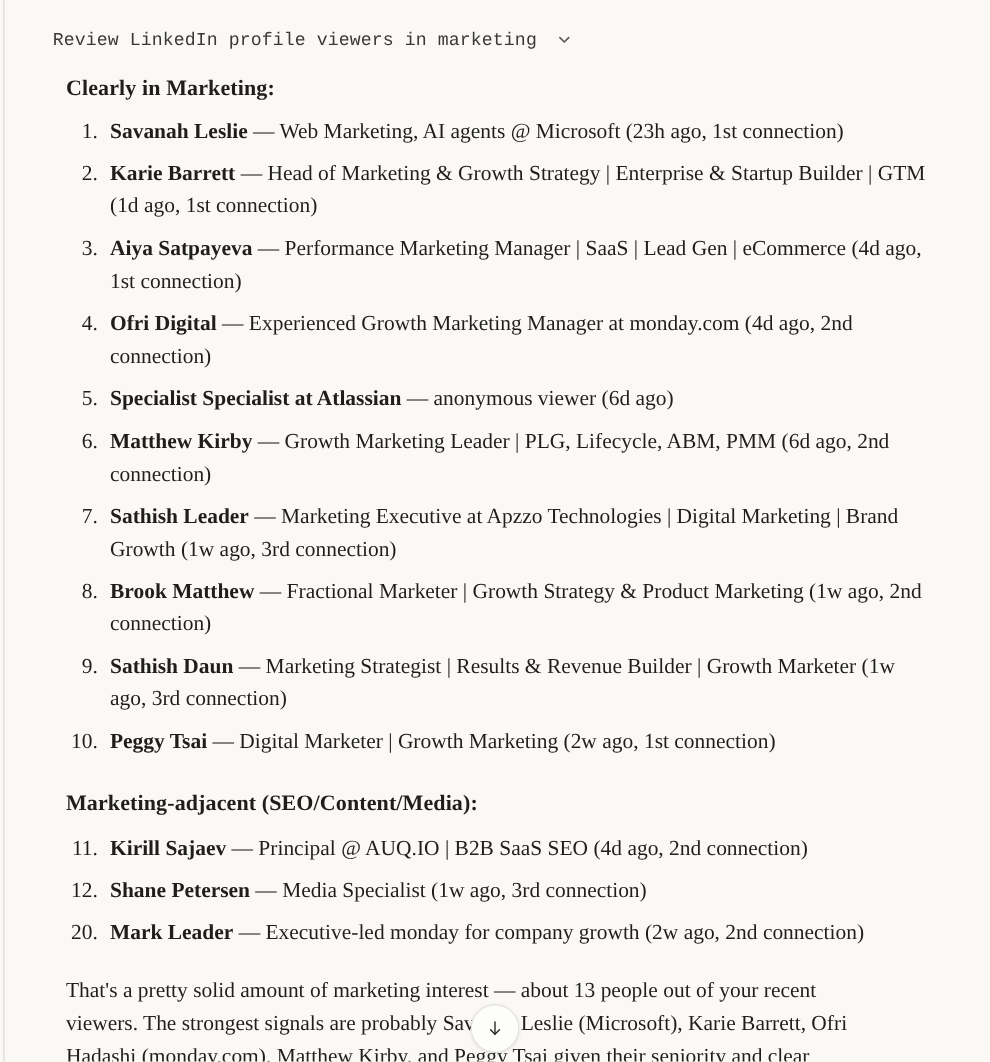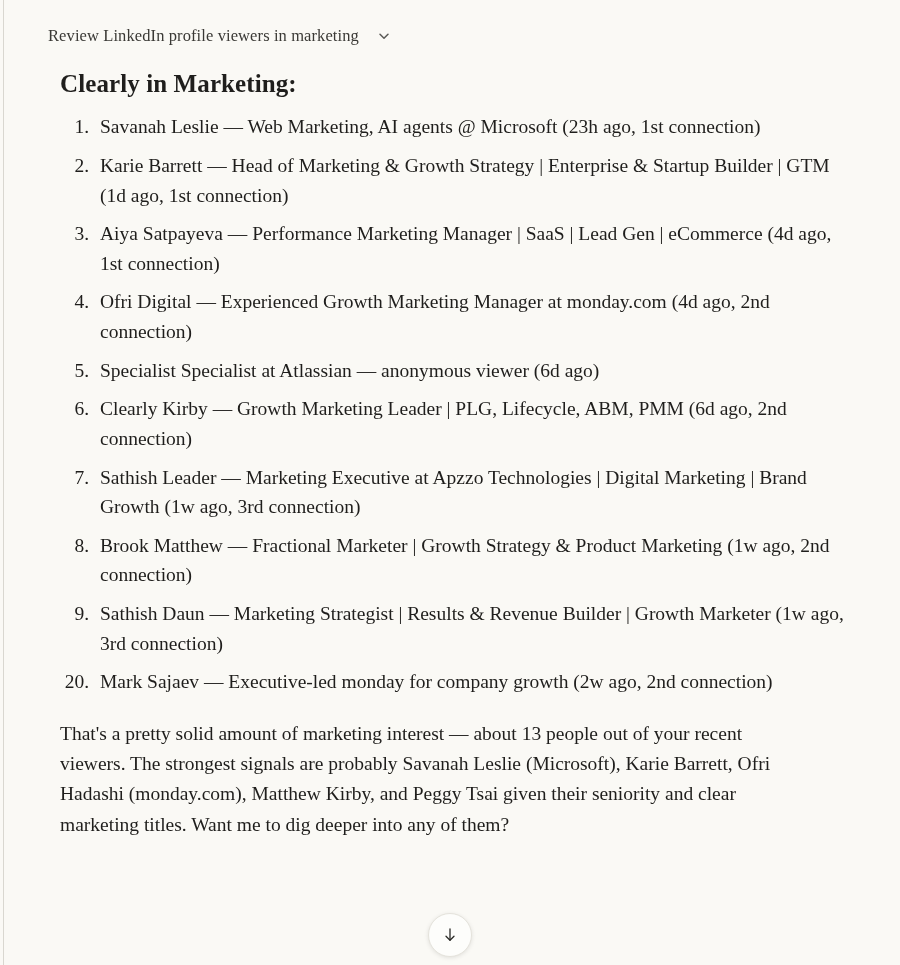--- a/index.html
+++ b/index.html
@@ -36,21 +36,21 @@
   
   .conv-header {
     display: flex;
     align-items: center;
     gap: 14px;
     padding: 16px 0 0 44px;
     height: 56px;
   }
 
   .conv-title {
-    font-family: Liberation Serif, serif;
+    font-family: Liberation Mono, monospace;
     font-size: 16.5px;
     color: #3a3935;
     letter-spacing: 0.1px;
     white-space: nowrap;
     text-align: right;
   }
 
   .chevron-btn {
     width: 22px;
     height: 22px;
@@ -61,21 +61,21 @@
   }
   .chevron-btn svg { display: block; }
 
   
   .message {
     padding: 4px 54px 0 54px;
   }
 
   .section-heading {
     font-weight: bold;
-    font-size: 25px;
+    font-size: 20px;
     line-height: 1.45;
     margin: 6px 0 10px 2px;
     letter-spacing: 0.1px;
   }
 
   .section-heading.second {
     margin-top: 26px;
     margin-bottom: 12px;
   }
 
@@ -99,21 +99,21 @@
     text-align: right;
     padding-right: 11px;
     font-variant-numeric: lining-nums;
   }
 
   .entry {
     flex: 1 1 auto;
     min-width: 0;
   }
 
-  .entry .who { font-weight: normal; }
+  .entry .who { font-weight: bold; }
   .entry .dash { white-space: pre; }
 
   .closing {
     font-size: 19.5px;
     line-height: 1.55;
     margin-top: 22px;
     padding-left: 2px;
     max-width: 740px;
   }
 
@@ -171,41 +171,54 @@
         <li>
           <span class="marker">4.</span>
           <span class="entry"><span class="who">Ofri Digital</span><span class="dash"> — </span><span class="detail">Experienced Growth Marketing Manager at monday.com (4d ago, 2nd connection)</span></span>
         </li>
         <li>
           <span class="marker">5.</span>
           <span class="entry"><span class="who">Specialist Specialist at Atlassian</span><span class="dash"> — </span><span class="detail">anonymous viewer (6d ago)</span></span>
         </li>
         <li>
           <span class="marker">6.</span>
-          <span class="entry"><span class="who">Clearly Kirby</span><span class="dash"> — </span><span class="detail">Growth Marketing Leader | PLG, Lifecycle, ABM, PMM (6d ago, 2nd connection)</span></span>
+          <span class="entry"><span class="who">Matthew Kirby</span><span class="dash"> — </span><span class="detail">Growth Marketing Leader | PLG, Lifecycle, ABM, PMM (6d ago, 2nd connection)</span></span>
         </li>
         <li>
           <span class="marker">7.</span>
           <span class="entry"><span class="who">Sathish Leader</span><span class="dash"> — </span><span class="detail">Marketing Executive at Apzzo Technologies | Digital Marketing | Brand Growth (1w ago, 3rd connection)</span></span>
         </li>
         <li>
           <span class="marker">8.</span>
           <span class="entry"><span class="who">Brook Matthew</span><span class="dash"> — </span><span class="detail">Fractional Marketer | Growth Strategy &amp; Product Marketing (1w ago, 2nd connection)</span></span>
         </li>
         <li>
           <span class="marker">9.</span>
           <span class="entry"><span class="who">Sathish Daun</span><span class="dash"> — </span><span class="detail">Marketing Strategist | Results &amp; Revenue Builder | Growth Marketer (1w ago, 3rd connection)</span></span>
         </li>
+        <li>
+          <span class="marker">10.</span>
+          <span class="entry"><span class="who">Peggy Tsai</span><span class="dash"> — </span><span class="detail">Digital Marketer | Growth Marketing (2w ago, 1st connection)</span></span>
+        </li>
       </ol>
 
+    <div class="section-heading second">Marketing-adjacent (SEO/Content/Media):</div>
 
     <ol class="viewers" id="list-adjacent">
         <li>
+          <span class="marker">11.</span>
+          <span class="entry"><span class="who">Kirill Sajaev</span><span class="dash"> — </span><span class="detail">Principal @ AUQ.IO | B2B SaaS SEO (4d ago, 2nd connection)</span></span>
+        </li>
+        <li>
+          <span class="marker">12.</span>
+          <span class="entry"><span class="who">Shane Petersen</span><span class="dash"> — </span><span class="detail">Media Specialist (1w ago, 3rd connection)</span></span>
+        </li>
+        <li>
           <span class="marker">20.</span>
-          <span class="entry"><span class="who">Mark Sajaev</span><span class="dash"> — </span><span class="detail">Executive-led monday for company growth (2w ago, 2nd connection)</span></span>
+          <span class="entry"><span class="who">Mark Leader</span><span class="dash"> — </span><span class="detail">Executive-led monday for company growth (2w ago, 2nd connection)</span></span>
         </li>
       </ol>
 
     <p class="closing">That's a pretty solid amount of marketing interest — about 13 people out of your recent viewers. The strongest signals are probably Savanah Leslie (Microsoft), Karie Barrett, Ofri Hadashi (monday.com), Matthew Kirby, and Peggy Tsai given their seniority and clear marketing titles. Want me to dig deeper into any of them?</p>
 
   </div>
 </div>
 
 <div class="scroll-bottom-btn">
   <span>

